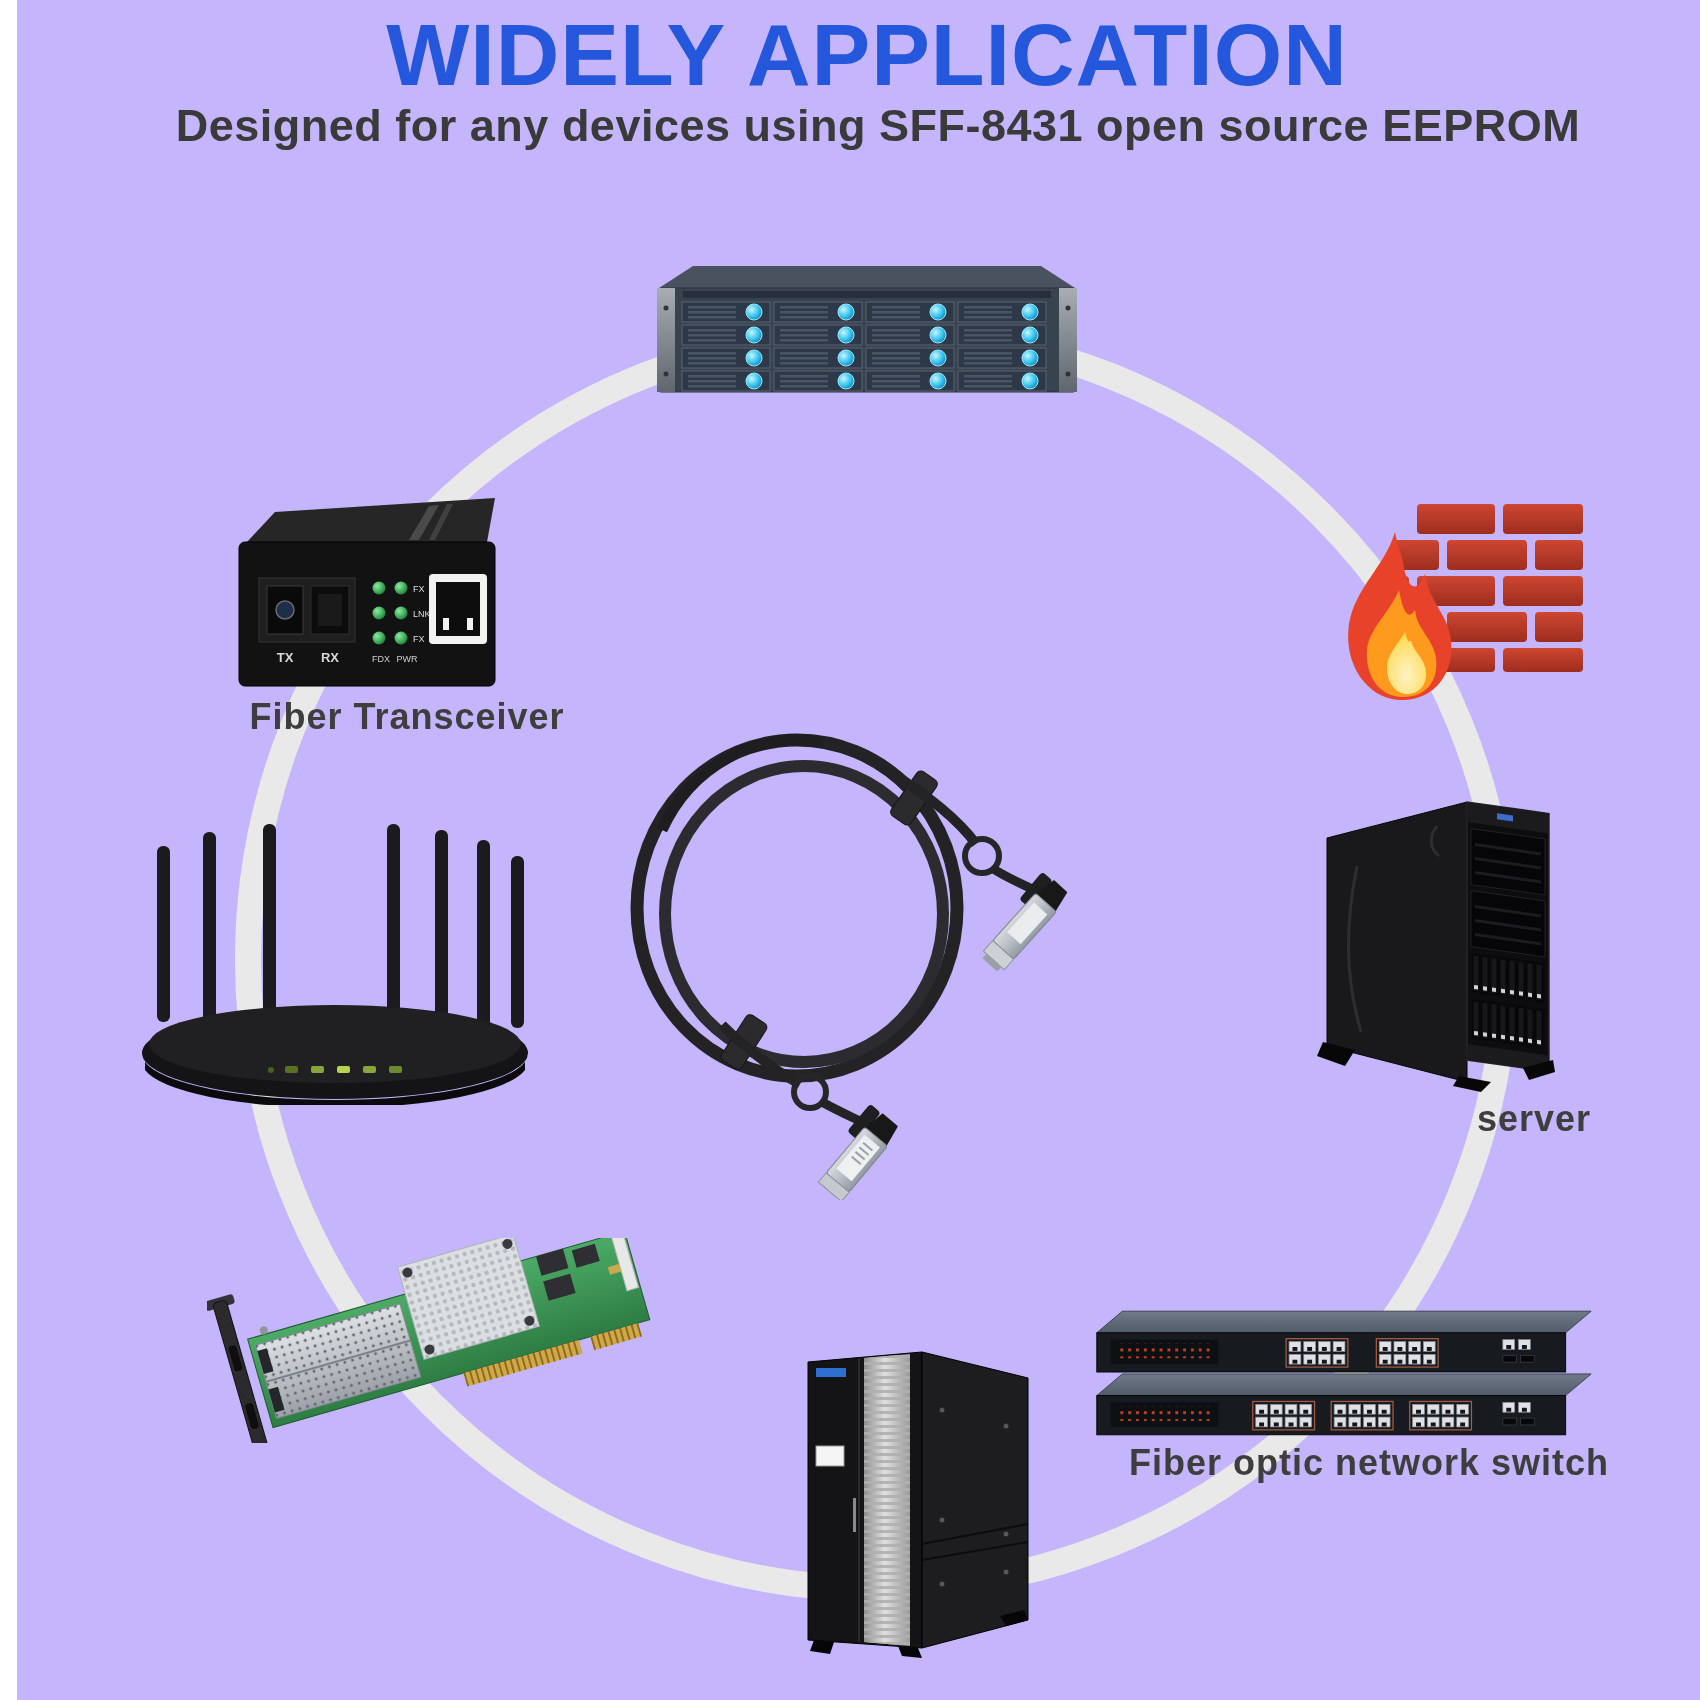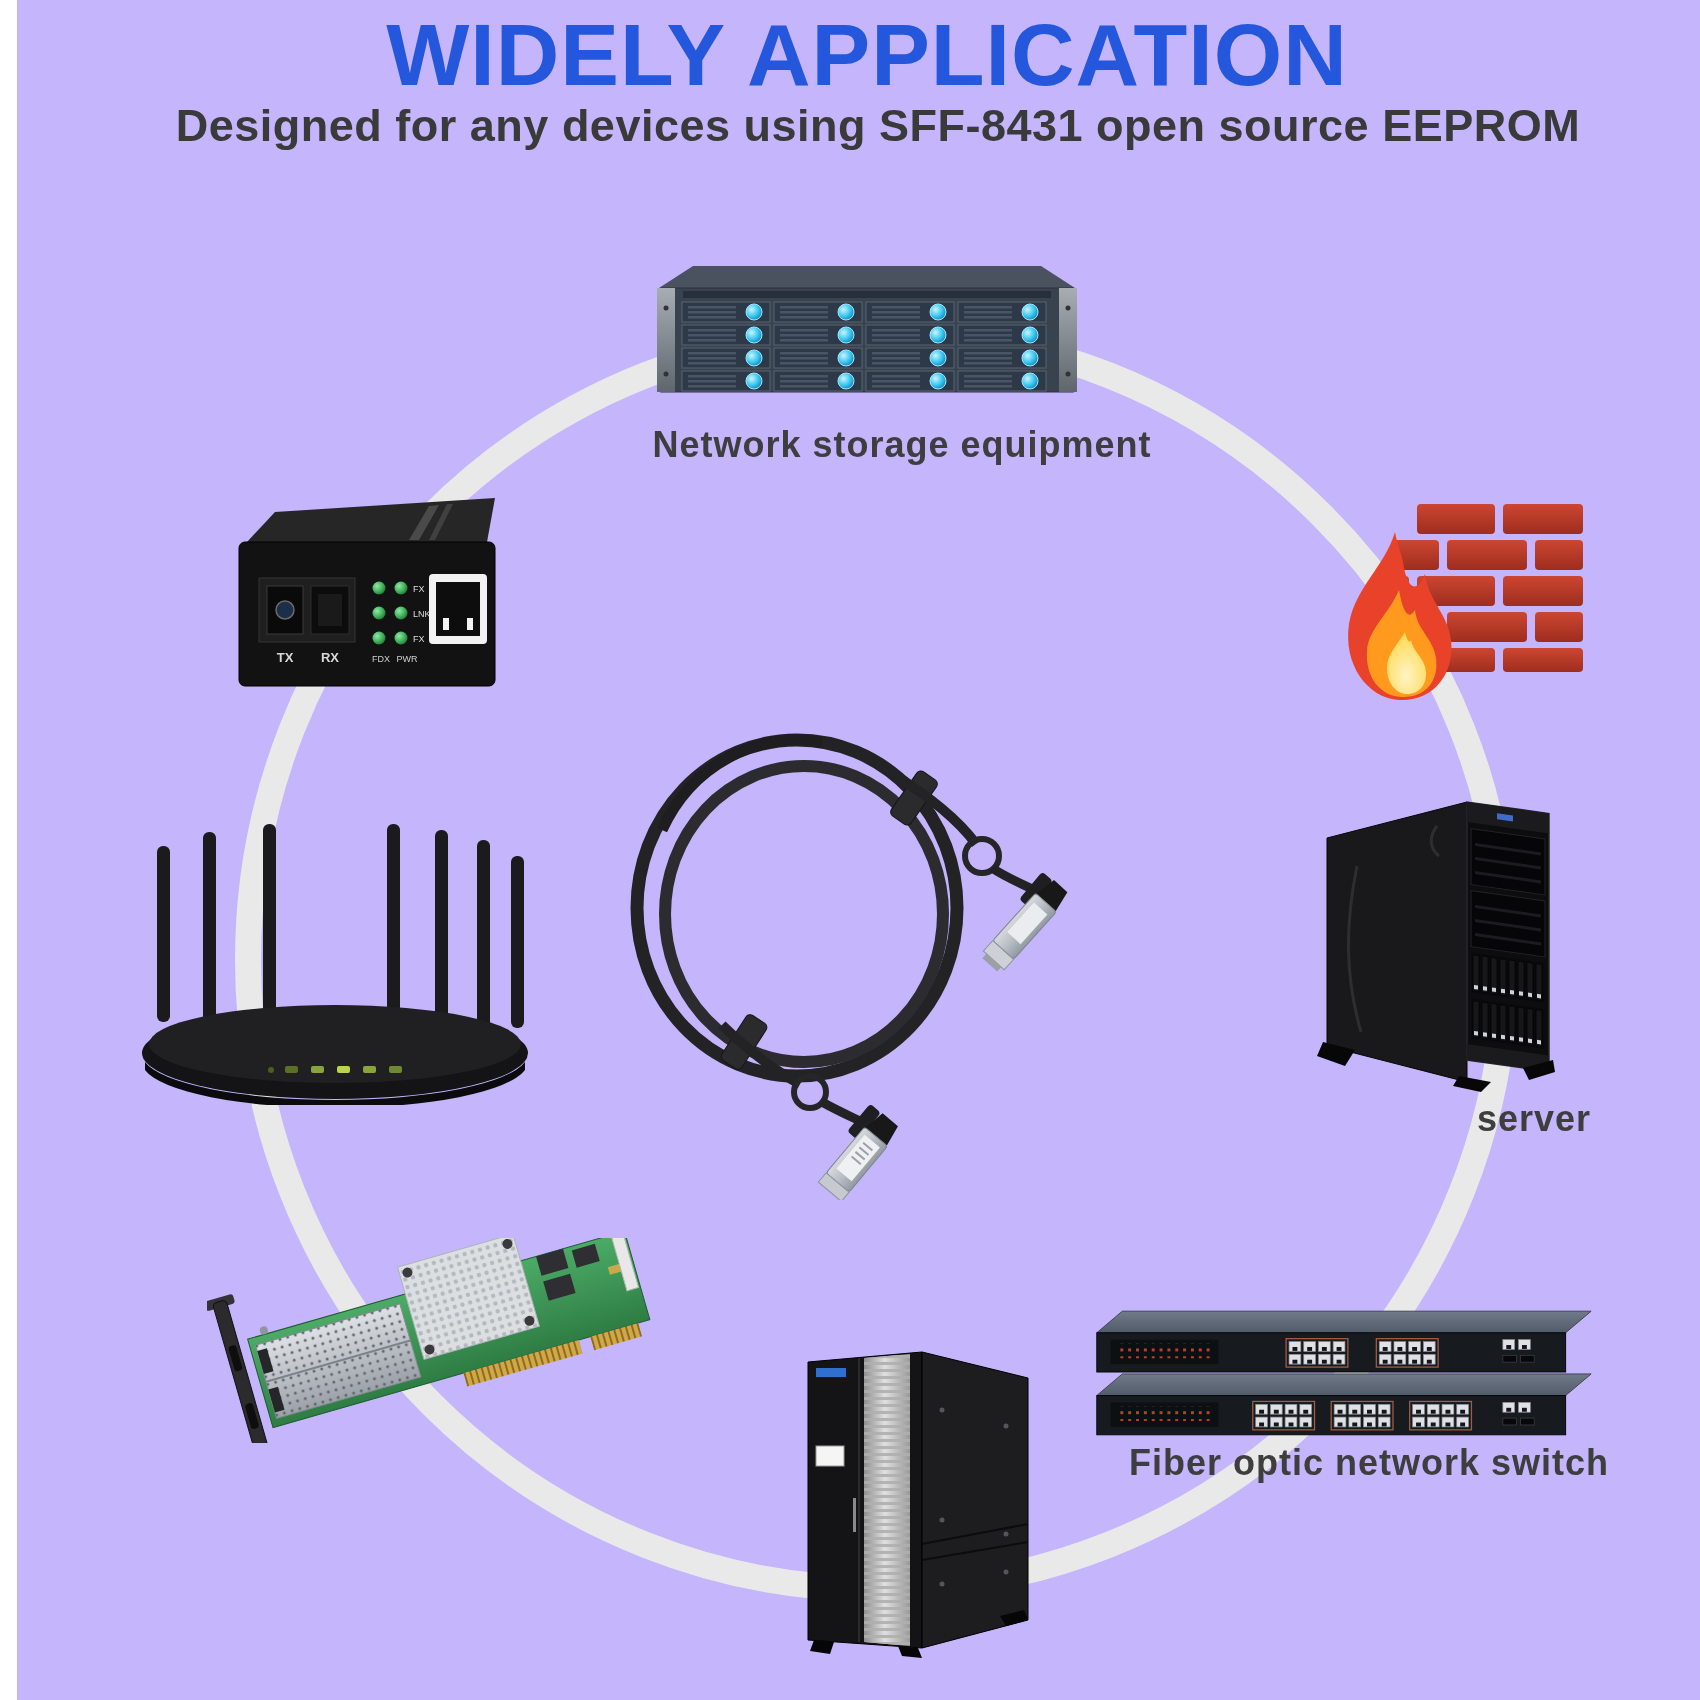--- a/index.html
+++ b/index.html
@@ -65,21 +65,20 @@
       <use href="#st-tray" x="301" y="61"></use>
     <use href="#st-tray" x="25" y="84"></use>
       <use href="#st-tray" x="117" y="84"></use>
     <use href="#st-tray" x="209" y="84"></use>
       <use href="#st-tray" x="301" y="84"></use>
     <use href="#st-tray" x="25" y="107"></use>
       <use href="#st-tray" x="117" y="107"></use>
     <use href="#st-tray" x="209" y="107"></use>
       <use href="#st-tray" x="301" y="107"></use>
   </svg>
-  <div class="dev-label" style="left:885px;top:424px">Network storage equipment</div>
 
   <svg class="dev" style="left:216px;top:490px" width="268" height="205" viewBox="0 0 268 205">
     <defs>
       <radialGradient id="tr-led" cx="35%" cy="35%" r="75%">
         <stop offset="0%" stop-color="#8fe9a4"></stop>
           <stop offset="60%" stop-color="#3fae5a"></stop>
         <stop offset="100%" stop-color="#1d6e35"></stop>
       </radialGradient>
     </defs>
     <polygon points="14,52 254,52 262,8 42,22" fill="#262626"></polygon>
@@ -106,20 +105,21 @@
     <text x="180" y="152" font-size="9" fill="#dddddd">FX</text>
     <text x="148" y="172" font-size="9" fill="#cfcfcf" text-anchor="middle">FDX</text>
     <text x="174" y="172" font-size="9" fill="#cfcfcf" text-anchor="middle">PWR</text>
 
     <rect x="196" y="84" width="58" height="70" rx="4" fill="#f2f2f2"></rect>
     <rect x="203" y="92" width="44" height="54" fill="#0d0d0d"></rect>
     <rect x="210" y="128" width="10" height="12" fill="#f2f2f2"></rect>
     <rect x="230" y="128" width="10" height="12" fill="#f2f2f2"></rect>
     <rect x="216" y="120" width="18" height="22" fill="#0d0d0d"></rect>
   </svg>
+  <div class="dev-label" style="left:390px;top:696px">Fiber Transceiver</div>
 
   <svg class="dev" style="left:1316px;top:502px" width="252" height="200" viewBox="0 0 252 200">
     <defs>
       <linearGradient id="fw-br" x1="0" y1="0" x2="0" y2="1">
         <stop offset="0%" stop-color="#cd4631"></stop>
           <stop offset="100%" stop-color="#9e2d1e"></stop>
       </linearGradient>
       <radialGradient id="fw-core" cx="50%" cy="70%" r="70%">
         <stop offset="0%" stop-color="#fff3c4"></stop>
           <stop offset="100%" stop-color="#ffd84d"></stop>

